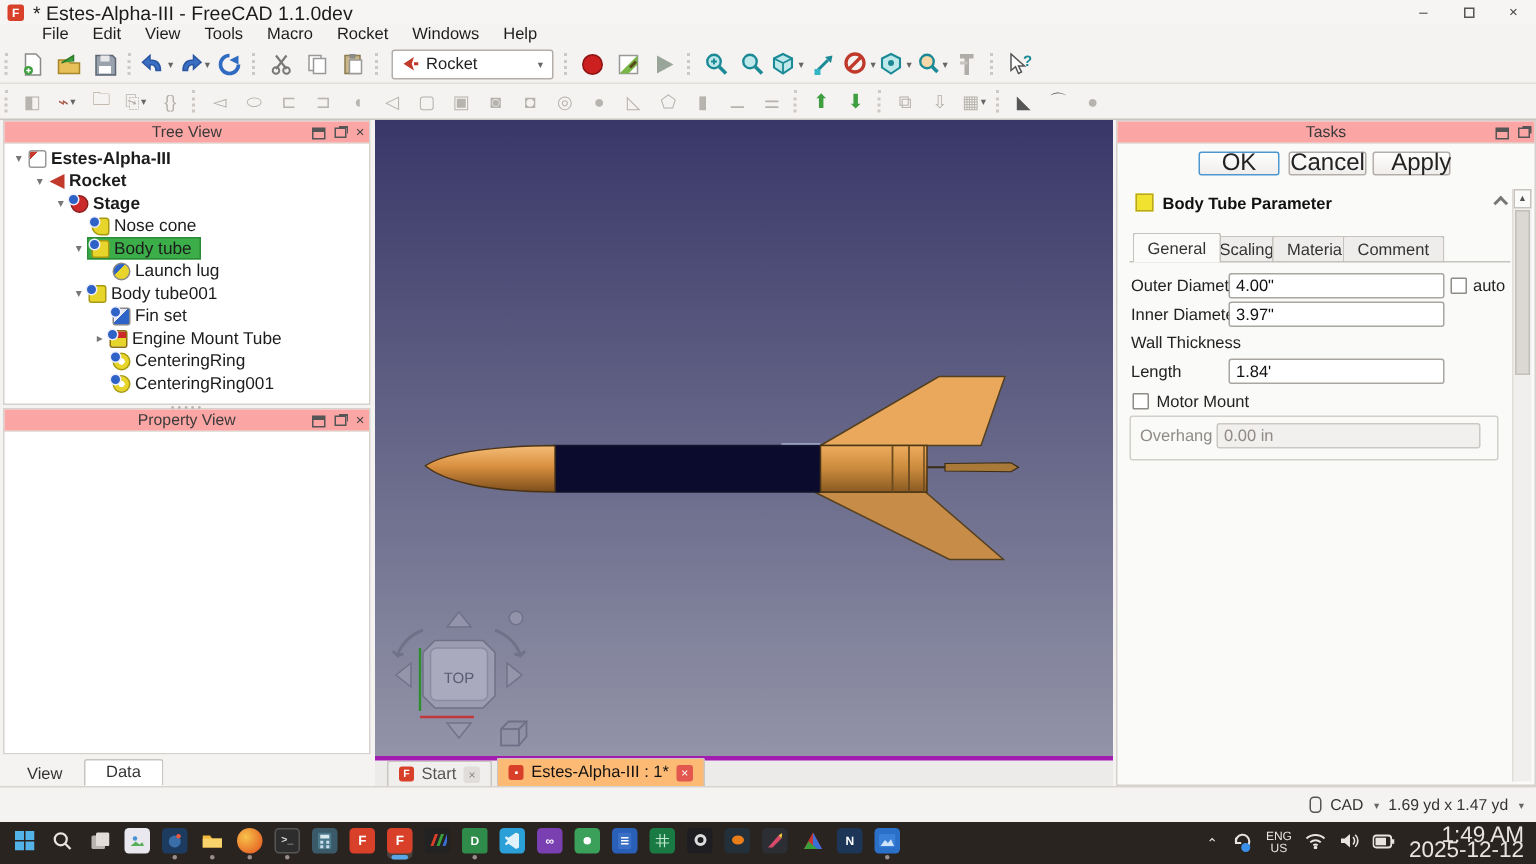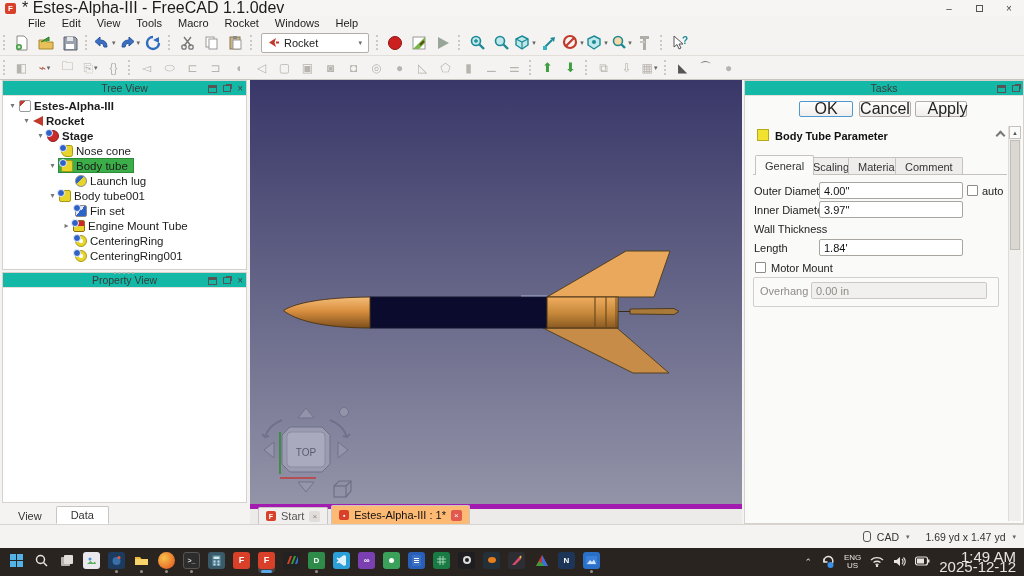--- a/index.html
+++ b/index.html
@@ -5,21 +5,21 @@
   html,body{margin:0;padding:0;background:#777;}
   *{box-sizing:border-box;}
   .screen{position:relative;width:1024px;height:576px;background:#f5f3f1;
     font-family:"Liberation Sans",sans-serif;font-size:11px;color:#222;overflow:hidden;}
 
   
   .titlebar{position:absolute;top:0;left:0;right:0;height:16px;background:#f7f5f3;
     display:flex;align-items:center;padding-left:5px;}
   .fc-logo{width:11px;height:11px;border-radius:2px;background:#d8402a;color:#fff;
     font-size:8px;font-weight:bold;display:flex;align-items:center;justify-content:center;}
-  .title-text{margin-left:6px;font-size:16px;color:#1b1b1b;}
+  .title-text{margin-left:6px;font-size:13px;color:#1b1b1b;}
   .win-controls{margin-left:auto;display:flex;height:16px;}
   .win-btn{width:30px;display:flex;align-items:center;justify-content:center;color:#444;font-size:10px;}
   .maxbox{width:7px;height:7px;border:1px solid #555;}
 
   
   .menubar{position:absolute;top:16px;left:0;right:0;height:14px;display:flex;align-items:center;padding-left:20px;}
   .menu-item{padding:0 8px;color:#1d1d1d;}
 
   
   .toolbar1{position:absolute;top:30px;left:0;right:0;height:26px;display:flex;align-items:center;
@@ -35,21 +35,21 @@
   .combo .dd{margin-left:auto;}
   .record-dot{width:14px;height:14px;border-radius:50%;background:#cc1f1f;border:1px solid #8e1414;}
   .play-tri{width:0;height:0;border-left:11px solid #9aa59a;border-top:6px solid transparent;border-bottom:6px solid transparent;}
   .gico{width:23px;height:20px;display:flex;align-items:center;justify-content:center;
     color:#b7b3ae;font-size:12px;}
   .gico.grn{color:#3f9e3f;font-size:13px;}
 
   
   .left-col{position:absolute;top:80px;left:0;width:250px;bottom:52px;background:#f5f3f1;}
   .panel{position:absolute;left:2px;right:3px;background:#fff;border:1px solid #d5d1cd;}
-  .panel-header{height:15px;background:#14b8a6;display:flex;align-items:center;justify-content:center;
+  .panel-header{height:15px;background:#fca5a5;display:flex;align-items:center;justify-content:center;
     font-size:10.5px;color:#3a3a3a;position:relative;border-bottom:1px solid #e4e0dc;}
   .ph-btns{position:absolute;right:3px;top:1px;display:flex;gap:6px;align-items:center;height:13px;}
   .ph-dock{width:9px;height:8px;border:1px solid #555;border-top-width:3px;}
   .ph-float{width:8px;height:7px;border:1px solid #555;box-shadow:2px -2px 0 -1px #555;}
   .ph-close{color:#444;font-size:10px;line-height:8px;}
   .tree-panel{top:0;height:190px;}
   .prop-panel{top:192px;bottom:21px;}
   .splitdots{position:absolute;top:189px;left:95px;width:60px;text-align:center;color:#b9b4af;font-size:7px;letter-spacing:2px;z-index:2;}
 
   .tree{padding-top:2px;}
@@ -74,21 +74,21 @@
 
   .bottom-tabs{position:absolute;left:0;right:0;bottom:0;height:21px;background:#f5f3f1;
     display:flex;align-items:flex-end;padding-left:4px;}
   .btab{padding:2px 14px;font-size:11px;color:#333;}
   .btab.active{background:#fff;border:1px solid #c9c5c1;border-bottom:1px solid #fff;border-radius:2px 2px 0 0;}
 
   
   .viewport{position:absolute;top:80px;left:250px;width:492px;height:424px;
     background:linear-gradient(#383768,#9394a8);}
   .mditabs{position:absolute;top:504px;left:250px;width:492px;height:20px;background:#edebe9;
-    border-top:5px solid #a21caf;display:flex;align-items:flex-end;padding-left:8px;gap:3px;}
+    border-top:3px solid #a21caf;display:flex;align-items:flex-end;padding-left:8px;gap:3px;}
   .mtab{display:flex;align-items:center;gap:5px;height:17px;padding:0 7px;background:#f1efed;
     border:1px solid #c9c5c1;border-bottom:none;border-radius:2px 2px 0 0;color:#555;}
   .mtab.active{background:#fdba74;height:19px;color:#111;}
   .mtab-ico{width:10px;height:10px;border-radius:2px;background:#d8402a;color:#fff;font-size:7px;
     font-weight:bold;display:flex;align-items:center;justify-content:center;}
   .mtab-close{width:11px;height:11px;border-radius:2px;background:#e0ddda;color:#8a8682;
     font-size:8px;display:flex;align-items:center;justify-content:center;}
   .mtab.active .mtab-close{background:#e2574e;color:#fff;}
 
   
@@ -562,21 +562,21 @@
       <div class="vs-arrow">▲</div>
       <div class="vs-thumb"></div>
     </div>
   </div>
 
   <div class="statusbar">
     <span class="sb-right">
       <span class="mouse-ico"></span>
       <span>CAD</span>
       <span class="dd">▾</span>
-      <span style="margin-left:10px;">1.69 yd x 1.47 yd</span>
+      <span style="">1.69 yd x 1.47 yd</span>
       <span class="dd">▾</span>
     </span>
   </div>
 
   <div class="taskbar">
     <div class="tb-icons">
       <div class="tb-slot">
           <span class="tb-ico">
             <svg width="13" height="13">
               <rect x="0" y="0" width="6" height="6" fill="#53b2e8"></rect>

